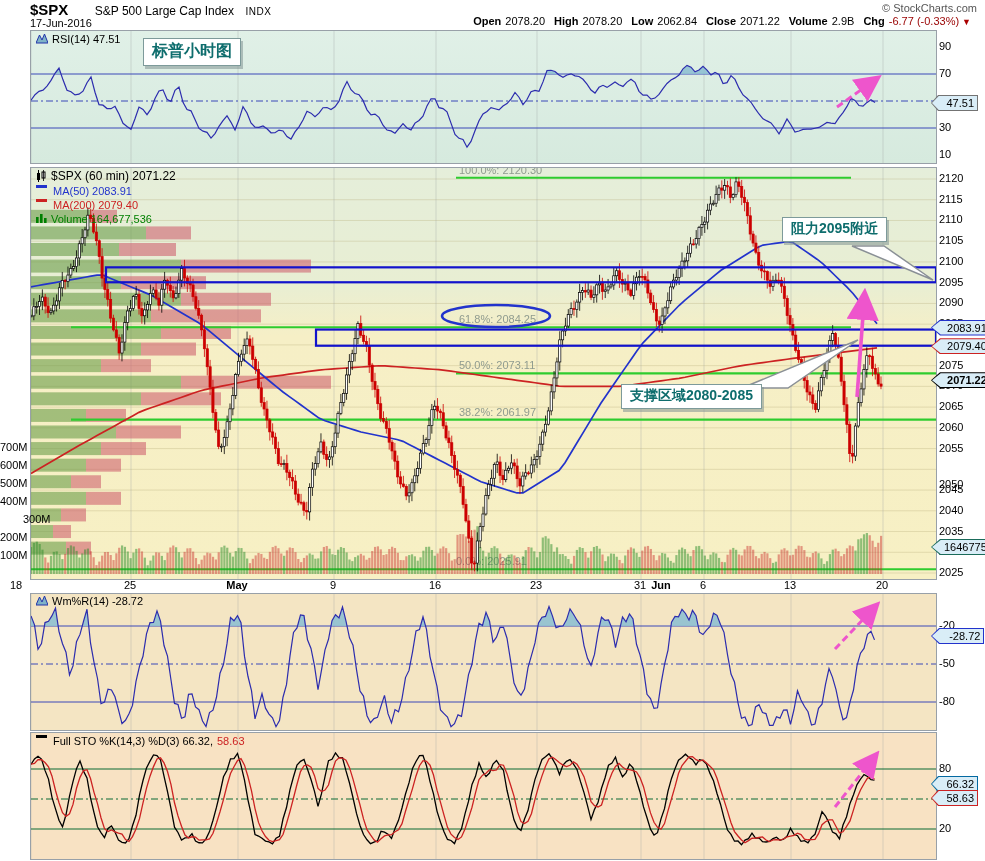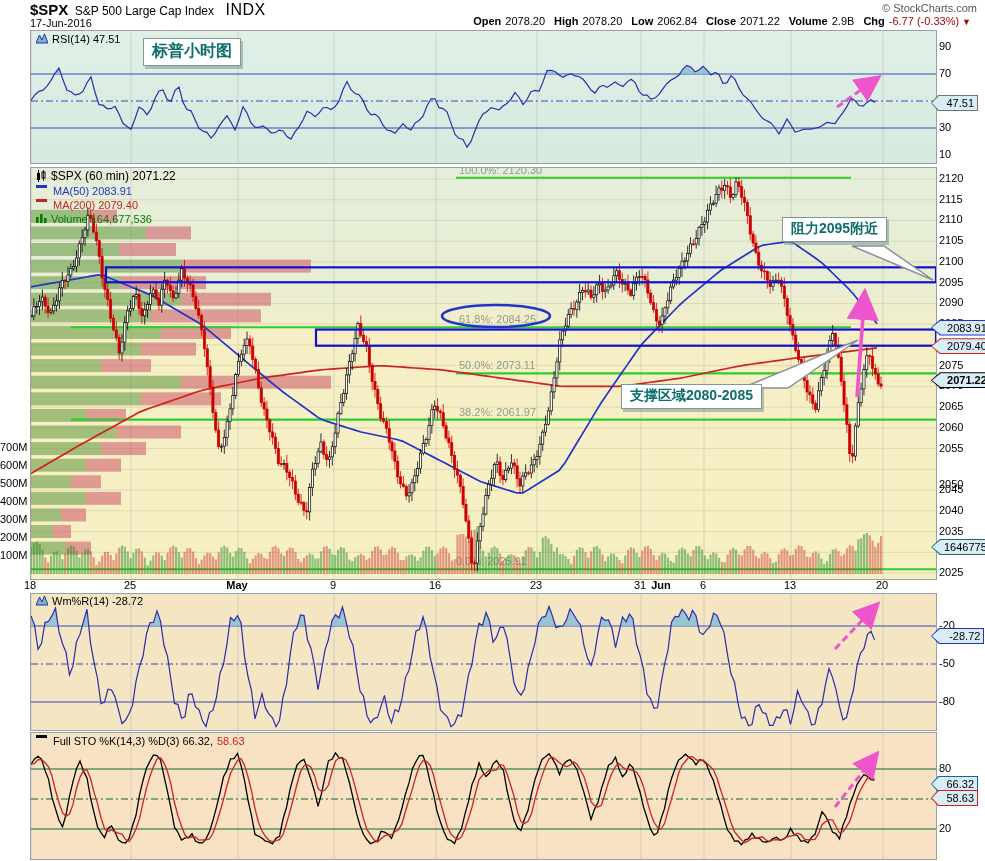--- a/index.html
+++ b/index.html
@@ -2,22 +2,22 @@
 <html><head>
 <meta charset="utf-8">
 <style>
   html,body{margin:0;padding:0;background:#fff}
   .page{position:relative;width:985px;height:861px;background:#fff;
         font-family:"Liberation Sans",sans-serif;overflow:hidden}
   
   .hdr{position:absolute;white-space:nowrap;color:#000}
   #hdr-line1{left:30px;top:1px}
   #hdr-symbol{font-size:15px;font-weight:bold}
-  #hdr-name{font-size:12px;margin-left:2px}
-  #hdr-exch{font-size:16px;margin-left:7px;letter-spacing:.5px}
+  #hdr-name{font-size:12px;margin-left:22px}
+  #hdr-exch{font-size:10px;margin-left:7px;letter-spacing:.5px}
   #hdr-date{left:30px;top:17px;font-size:11px}
   #copyright{right:8px;top:2px;font-size:11px;color:#555}
   #quote-line{right:14px;top:15px;font-size:11px}
   .q-label{font-weight:bold;margin-left:9px}
   .q-value{margin-left:4px}
   .q-neg{color:#990000}
   #chg-arrow{color:#aa0000;font-size:9px;margin-left:3px}
   
   .panel{position:absolute;left:30px;width:905px;border:1px solid #98a0a8}
   #rsi-panel{top:30px;height:132px;background:linear-gradient(#e0f0e7,#d6eade)}
@@ -1221,24 +1221,24 @@
     <div class="ytick" style="top: 625px;">-20</div>
     <div class="ytick" style="top: 663px;">-50</div>
     <div class="ytick" style="top: 701px;">-80</div>
     <div class="ytick" style="top: 768px;">80</div>
     <div class="ytick" style="top: 798px;">50</div>
     <div class="ytick" style="top: 828px;">20</div>
     <div class="vtick" style="top: 447px;">700M</div>
     <div class="vtick" style="top: 465px;">600M</div>
     <div class="vtick" style="top: 483px;">500M</div>
     <div class="vtick" style="top: 501px;">400M</div>
-    <div class="vtick" style="top: 519px;">300M</div>
+    <div class="vtick" style="top: 519px; padding-left: 23px;">300M</div>
     <div class="vtick" style="top: 537px;">200M</div>
     <div class="vtick" style="top: 555px;">100M</div>
-    <div class="xlab" style="left: 30px;">18</div>
+    <div class="xlab" style="left: 16px;">18</div>
     <div class="xlab" style="left: 130px;">25</div>
     <div class="xlab bold" style="left: 237px;">May</div>
     <div class="xlab" style="left: 333px;">9</div>
     <div class="xlab" style="left: 435px;">16</div>
     <div class="xlab" style="left: 536px;">23</div>
     <div class="xlab" style="left: 640px;">31</div>
     <div class="xlab bold" style="left: 661px;">Jun</div>
     <div class="xlab" style="left: 703px;">6</div>
     <div class="xlab" style="left: 790px;">13</div>
     <div class="xlab" style="left: 882px;">20</div>

